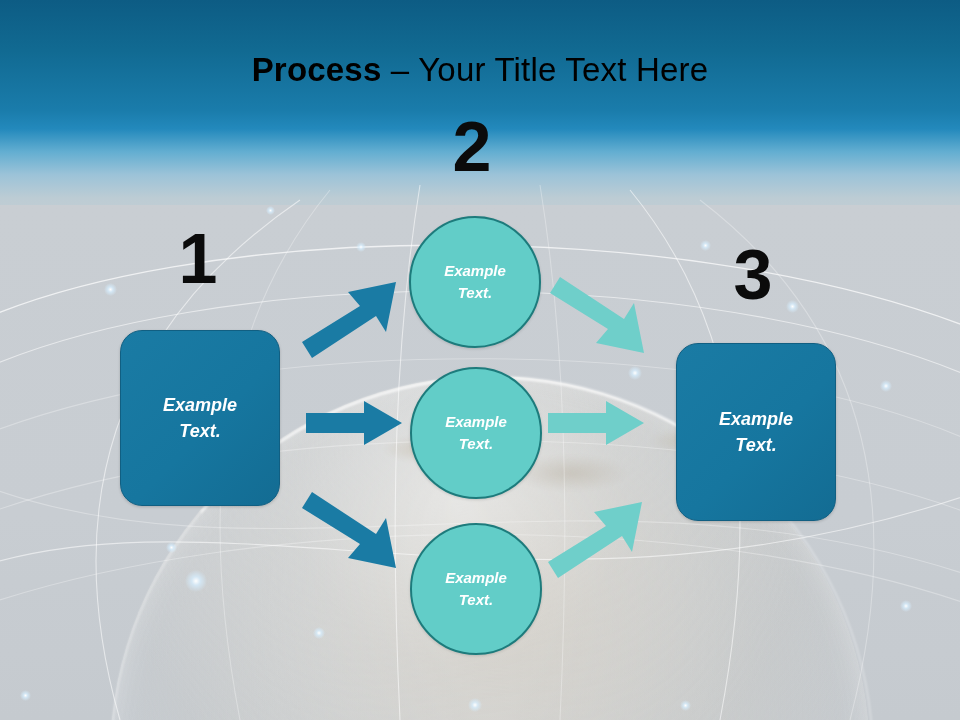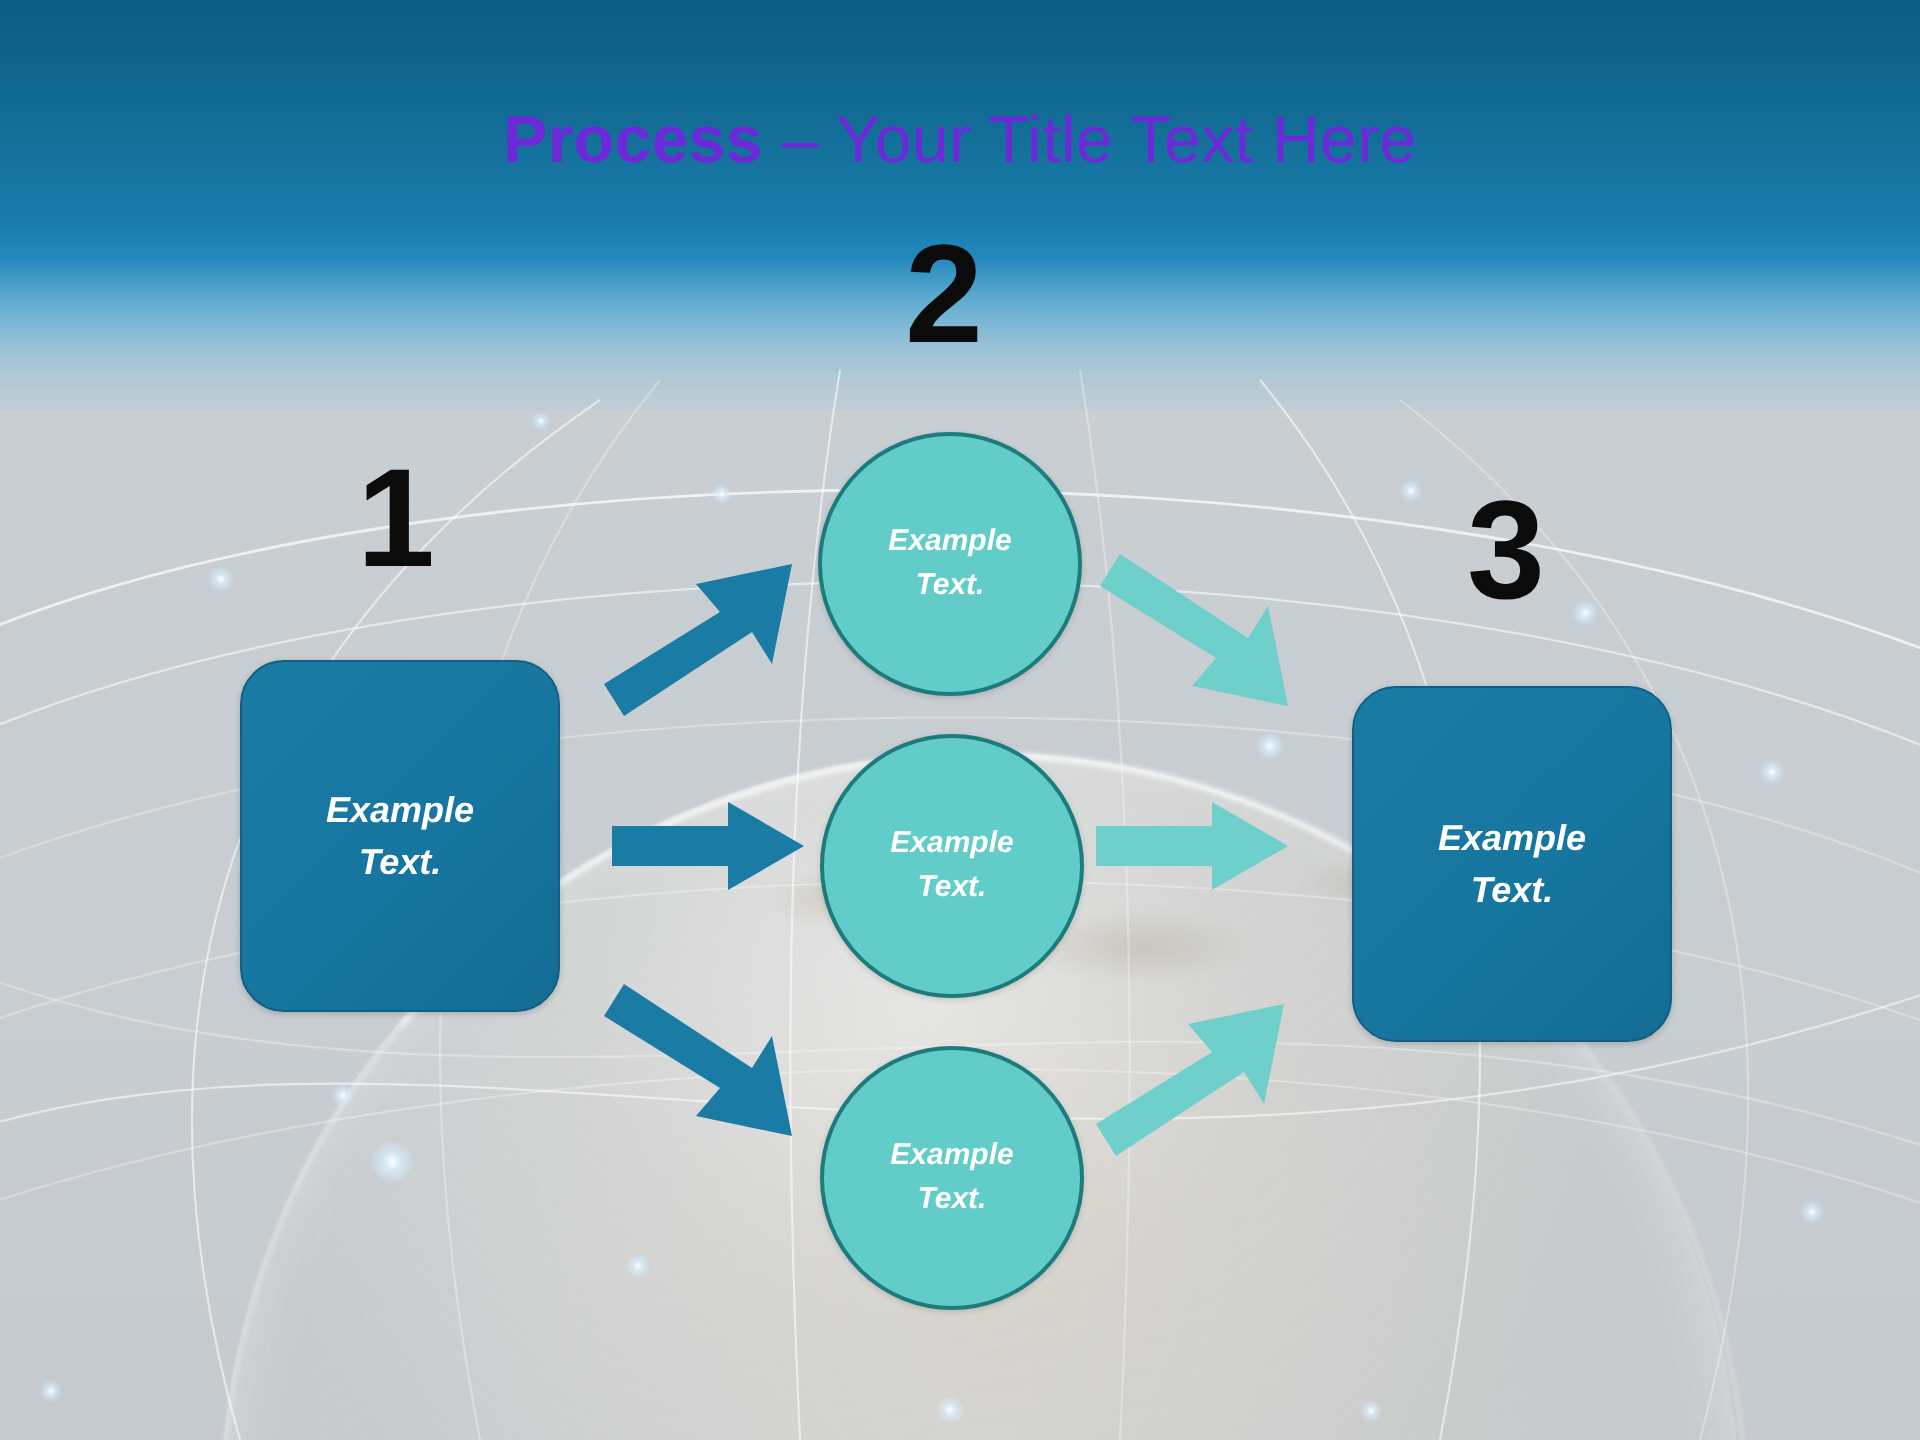--- a/index.html
+++ b/index.html
@@ -99,21 +99,21 @@
     background: radial-gradient(circle, rgba(255,255,255,0.98) 0%, rgba(214,238,255,0.75) 28%, rgba(170,215,255,0.0) 72%);
   }
 
   
   .title {
     position: absolute;
     left: 0;
     top: 50px;
     width: 960px;
     text-align: center;
-    color: #6d28d9;
+    color: #000000;
     font-size: 33px;
     line-height: 40px;
     letter-spacing: 0.2px;
     white-space: nowrap;
   }
   .title .strong { font-weight: bold; }
   .title .light  { font-weight: normal; }
 
   
   .step-num {

